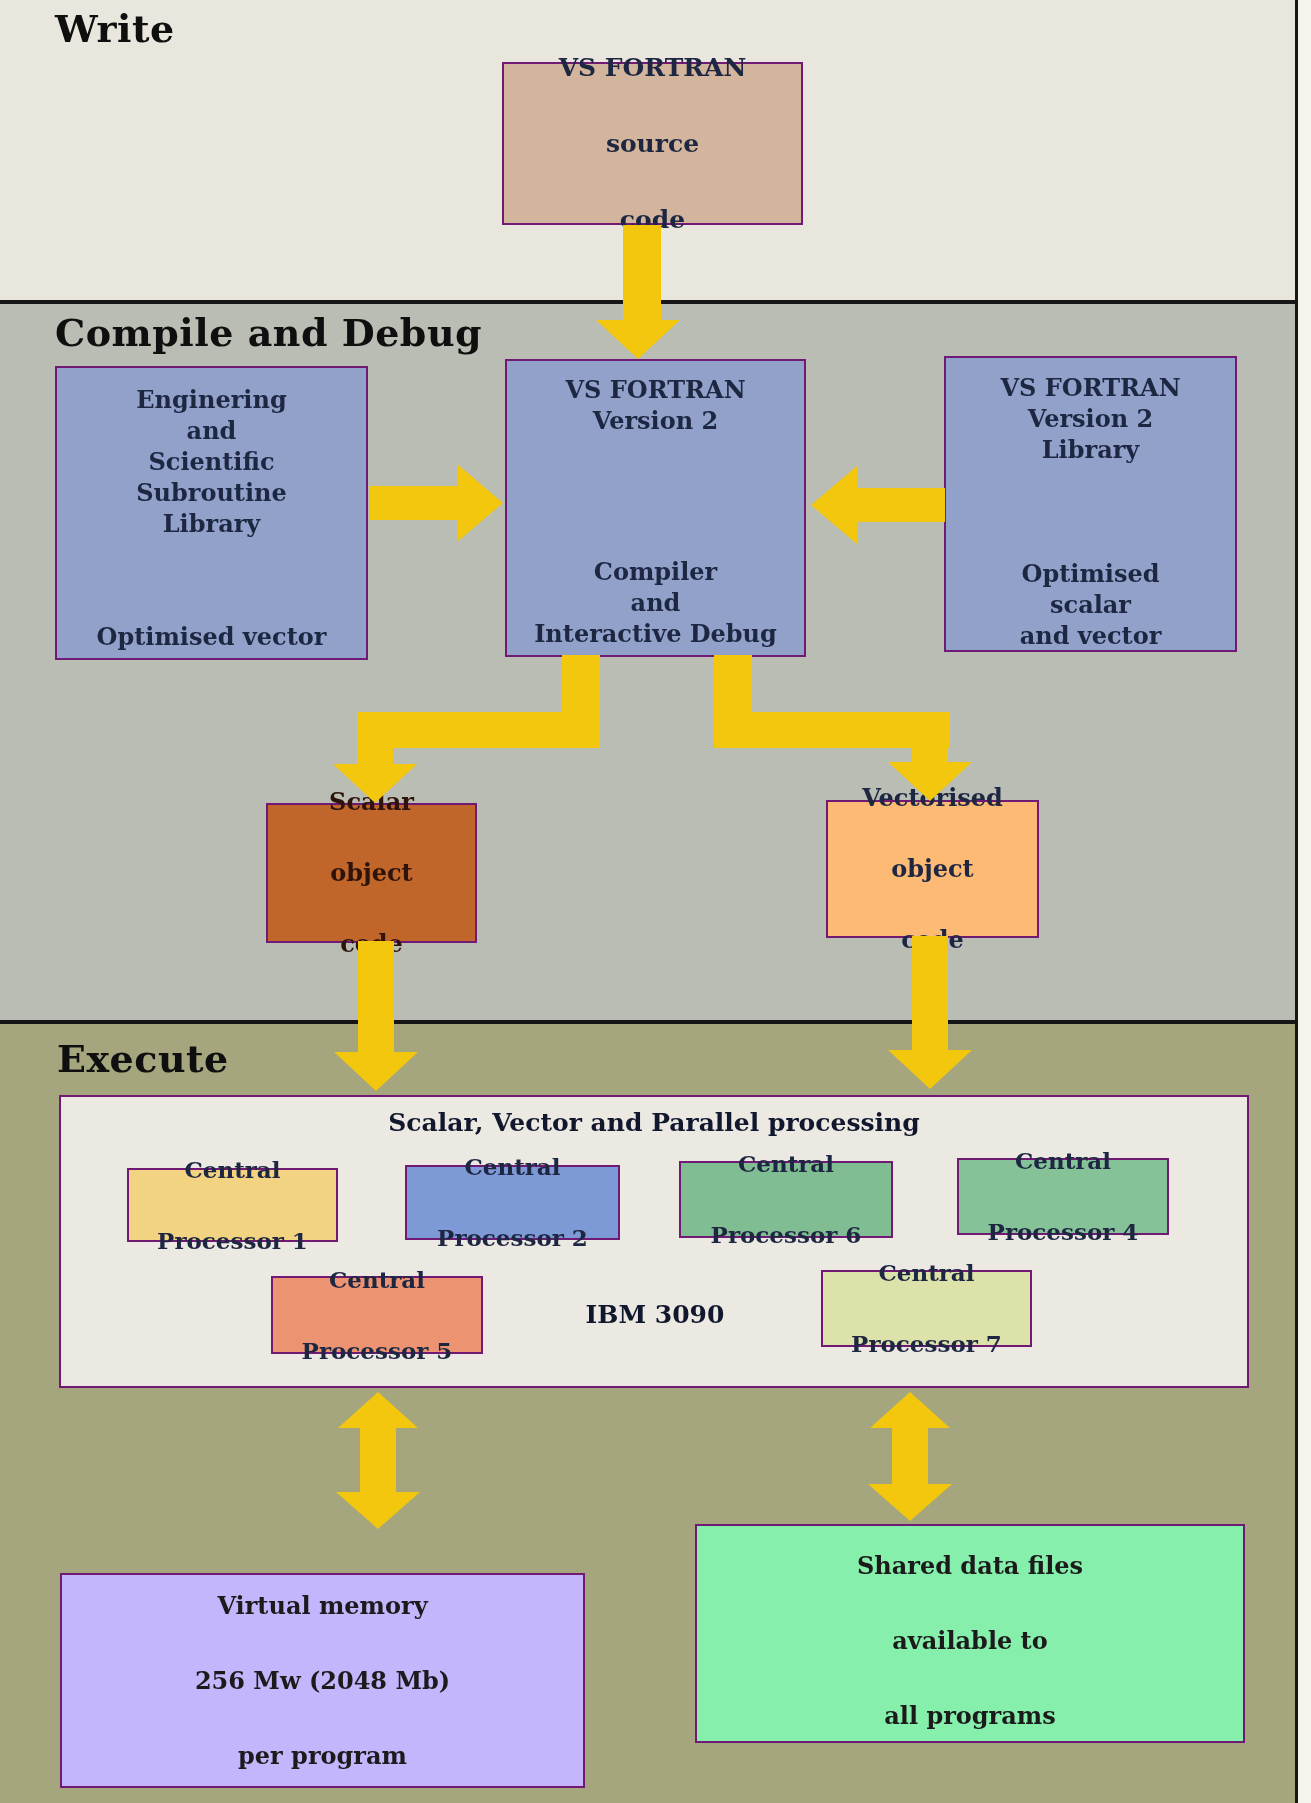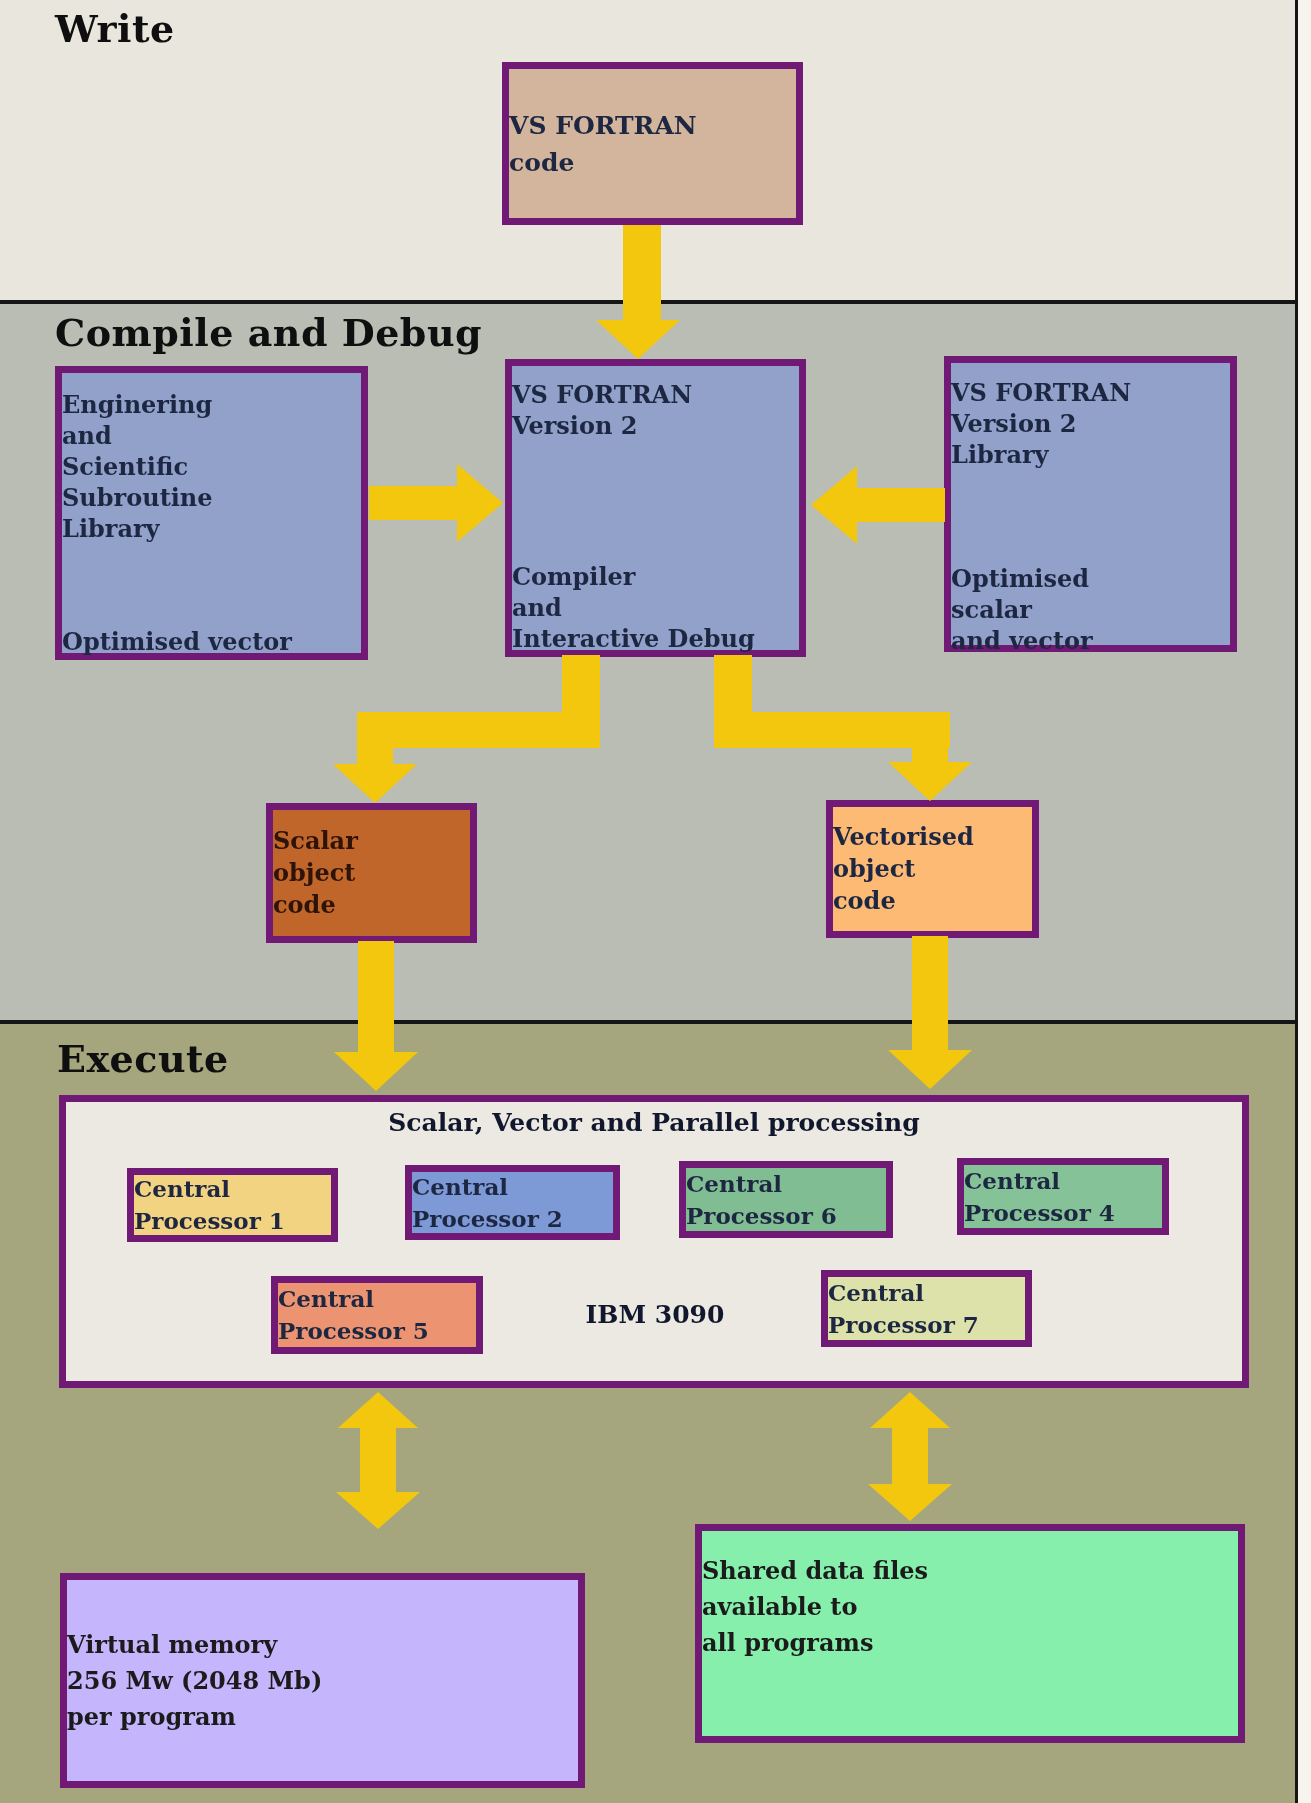--- a/index.html
+++ b/index.html
@@ -6,22 +6,22 @@
   #stage{position:relative;width:1311px;height:1803px;overflow:hidden;
          font-family:"DejaVu Serif","Liberation Serif",serif;font-weight:bold;color:#141414;}
   .section{position:absolute;left:0;box-sizing:border-box;}
   #sec-write{top:0;width:1298px;height:300px;background:#e9e6dd;border-right:3px solid #161616;}
   #sec-compile{top:300px;width:1298px;height:720px;background:#b9bdb3;
                border-top:4px solid #161616;border-right:3px solid #161616;}
   #sec-execute{top:1020px;width:1298px;height:783px;background:#a5a67d;
                border-top:4px solid #161616;border-right:3px solid #161616;}
   .sec-title{position:absolute;font-size:38px;letter-spacing:0.5px;color:#0f0f0f;}
   
-  .dbox{position:absolute;box-sizing:border-box;border:7px solid #701a75;
-        text-align:left;color:#1d2742;font-size:24px;line-height:33px;}
+  .dbox{position:absolute;box-sizing:border-box;border:2px solid #701a75;
+        text-align:center;color:#1d2742;font-size:24px;line-height:33px;gap:39px;}
   .vcenter{display:flex;flex-direction:column;justify-content:center;}
   
   #box-source{left:502px;top:62px;width:301px;height:163px;background:#d2b59c;line-height:37px;font-size:25px;}
   #box-essl{left:55px;top:366px;width:313px;height:294px;background:#91a1ca;}
   #box-compiler{left:505px;top:359px;width:301px;height:298px;background:#91a1ca;}
   #box-library{left:944px;top:356px;width:293px;height:296px;background:#91a1ca;}
   .blk{position:absolute;left:0;width:100%;line-height:31px;}
   #box-scalar{left:266px;top:803px;width:211px;height:140px;background:#c1662a;color:#2e1408;line-height:32px;}
   #box-vector{left:826px;top:800px;width:213px;height:138px;background:#fdba74;line-height:32px;}
   #box-ibm{left:59px;top:1095px;width:1190px;height:293px;background:#ebe9e2;}
@@ -59,20 +59,21 @@
   <div class="section" id="sec-compile">
     <div class="sec-title" style="left:55px;top:6px;">Compile and Debug</div>
   </div>
 
   <div class="section" id="sec-execute">
     <div class="sec-title" style="left:57px;top:12px;">Execute</div>
   </div>
 
   <div class="dbox vcenter" id="box-source">
     <div>VS FORTRAN</div>
+    <div>source</div>
     <div>code</div>
   </div>
 
   <div class="dbox" id="box-essl">
     <div class="blk" style="top:16px;">
       <div>Enginering</div>
       <div>and</div>
       <div>Scientific</div>
       <div>Subroutine</div>
       <div>Library</div>

